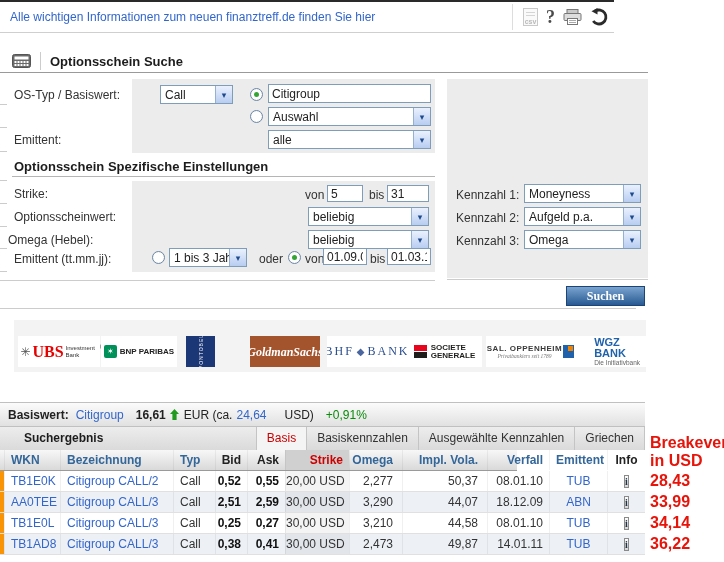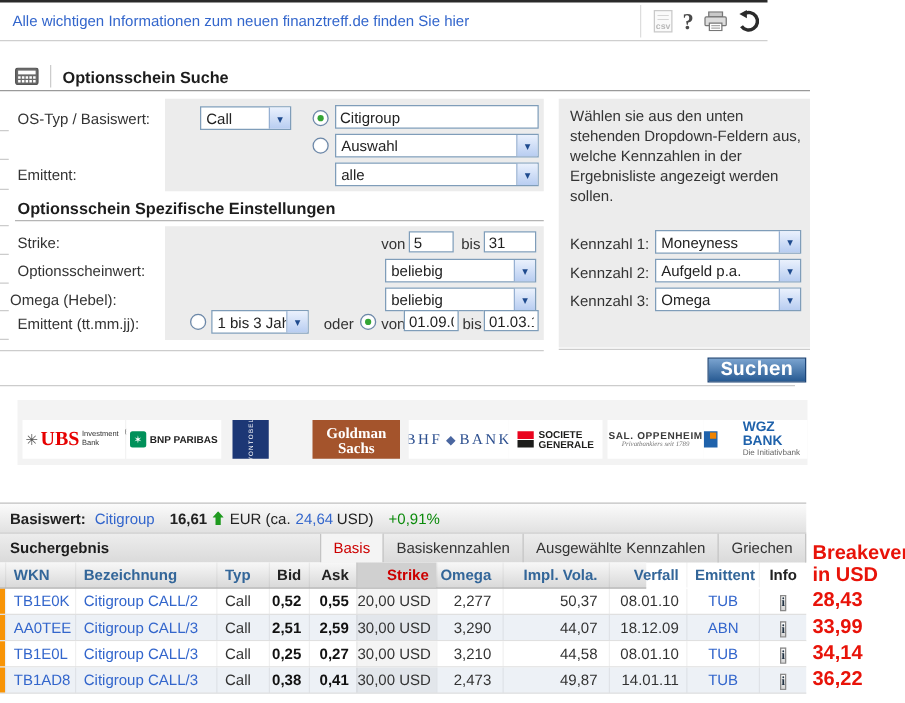--- a/index.html
+++ b/index.html
@@ -42,37 +42,37 @@
   .txt { position:absolute; height:19px; border:1px solid #7f9db9; background:#fff; font-size:12px; color:#222;
          padding:0 3px; font-family:"Liberation Sans",sans-serif; }
   .radio { position:absolute; width:13px; height:13px; border-radius:50%; border:1px solid #6b87a8;
            background:radial-gradient(#fff 55%,#e8e8e8); cursor:pointer; }
   .radio.sel::after { content:""; position:absolute; left:3px; top:3px; width:5px; height:5px; border-radius:50%; background:#34a534; }
 
   .hint { position:absolute; left:456px; top:85px; width:188px; font-size:12px; line-height:16px; color:#333; }
 
   .hr1 { position:absolute; height:1px; background:#ccc; }
   .btn-suchen { position:absolute; left:566px; top:286px; width:79px; height:20px; border:1px solid #1c4476;
-                background:linear-gradient(#7aa3cf,#275a92); color:#fff; font-weight:bold; font-size:16px;
-                font-family:Liberation Mono, monospace; cursor:pointer; }
+                background:linear-gradient(#7aa3cf,#275a92); color:#fff; font-weight:bold; font-size:12px;
+                font-family:Liberation Serif, serif; cursor:pointer; }
 
   
   .pstrip { position:absolute; left:14px; top:320px; width:632px; height:52px; background:#f3f3f3; }
   .pstrip .ptitle { position:absolute; left:6px; top:19px; font-size:11px; color:#9c9c9c;font-family:Liberation Serif, serif; }
   .tile { position:absolute; top:336px; height:31px; background:#fff; display:flex; align-items:center; justify-content:center; overflow:hidden; }
   .t-ubs { left:18px; width:82px; gap:2px; }
   .t-ubs .keys { color:#555; font-size:12px; }
   .t-ubs .ubs { font-family:"Liberation Serif",serif; font-weight:bold; font-size:16px; color:#e60000; }
   .t-ubs .sub { font-size:6px; color:#333; line-height:7px; width:32px; }
   .t-bnp { left:101px; width:76px; gap:3px; }
   .bnp-ic { width:13px; height:13px; background:#00915a; border-radius:2px; color:#fff; font-size:8px; line-height:13px; text-align:center; }
   .t-bnp .nm { font-size:8px; font-weight:bold; color:#222; }
   .t-von { left:186px; width:29px; background:#1c3775; }
   .t-von .vt { writing-mode:vertical-rl; transform:rotate(180deg); font-size:5px; letter-spacing:1px; color:#fff; }
-  .t-gs { left:250px; width:70px; background:#a4542c; flex-direction:column; }
+  .t-gs { left:250px; width:70px; background:#a4542c; flex-direction:row;font-style:italic; }
   .t-gs div { font-family:"Liberation Serif",serif; font-weight:bold; color:#fff; font-size:12px; line-height:12px; }
   .t-bhf { left:327px; width:80px; gap:3px; }
   .t-bhf span { font-family:"Liberation Serif",serif; font-size:12px; letter-spacing:2px; color:#2c4f8f; }
   .t-bhf .dia { color:#4a66a0; font-size:10px; letter-spacing:0; }
   .t-sg { left:407px; width:75px; gap:4px; }
   .sg-ic { width:13px; height:13px; background:linear-gradient(#e9041e 45%, #fff 45%, #fff 55%, #1d1d1b 55%); }
   .t-sg .nm { font-size:8px; font-weight:bold; color:#1d1d1b; line-height:8px; }
   .t-so { left:486px; width:77px; flex-direction:column; }
   .t-so .nm { font-family:Liberation Sans, sans-serif; font-weight:bold; font-size:8px; letter-spacing:.5px; color:#3a3a3a; }
   .t-so .sub { font-family:"Liberation Serif",serif; font-style:italic; font-size:5.5px; color:#777; }
@@ -85,25 +85,25 @@
 
   
   .bwbar { position:absolute; left:0; top:402px; width:645px; height:25px; border-top:1px solid #c0c0c0; border-bottom:1px solid #c0c0c0;
            background:linear-gradient(#fbfbfb,#e1e1e1); display:flex; align-items:center; font-size:12px; color:#222; }
   .bwbar .b { font-weight:bold; margin-left:8px; }
   .bwbar .lnk { color:#3366cc; margin-left:7px; cursor:pointer; }
   .bwbar .prc { margin-left:12px; font-weight:bold;}
   .bwbar .arrow { margin-left:4px; display:inline-flex; }
   .bwbar .cur { margin-left:5px; }
   .bwbar .usd { color:#3366cc; margin-left:4px; }
-  .bwbar .usdx { margin-left:3px; }
+  .bwbar .usdx { margin-left:18px; }
   .bwbar .chg { color:#0a8a0a; margin-left:12px; }
 
   .sbar { position:absolute; left:0; top:427px; width:645px; height:23px; background:linear-gradient(#ededed,#dadada); display:flex; }
-  .sbar .stitle { font-size:12px; font-weight:bold; color:#1c1c1c; line-height:23px; margin-left:8px; }
+  .sbar .stitle { font-size:12px; font-weight:bold; color:#1c1c1c; line-height:23px; margin-left:24px; }
   .tabs { margin-left:auto; display:flex; height:100%; }
   .tab { padding:0 10px; line-height:23px; font-size:12px; color:#333; border-left:1px solid #c4c4c4; cursor:pointer; }
   .tab:last-child { border-right:1px solid #c4c4c4; }
   .tab.active { background:#f4f4f4; color:#cc0000; }
 
   .grid { display:grid; grid-template-columns:4px 56px 113px 42px 32px 38px 64px 53px 85px 62px 58px 38px; }
   .thead { position:absolute; left:0; top:450px; width:517px; height:21px; background:linear-gradient(#f7f7f7,#d9d9d9);
            border-bottom:1px solid #9a9a9a; }
   .thead div { font-size:12px; font-weight:bold; color:#336699; line-height:20px; border-left:1px solid rgba(0,0,0,0.05); }
   .thead .dk { color:#222; }
@@ -241,21 +241,20 @@
     <span class="val">1 bis 3 Jahr</span>
     <span class="btn">▾</span>
   </div>
   <div class="lbl" style="left:259px;top:252px">oder</div>
   <div class="radio sel" style="left:288px;top:251px"></div>
   <div class="lbl" style="left:305px;top:252px">von</div>
   <input class="txt" style="left: 323px; top: 248px; width: 44px; height: 17px;" value="01.09.09">
   <div class="lbl" style="left:370px;top:252px">bis</div>
   <input class="txt" style="left: 387px; top: 248px; width: 44px; height: 17px;" value="01.03.11">
 
-  <div class="hint">Wählen sie aus den unten stehenden Dropdown-Feldern aus, welche Kennzahlen in der Ergebnisliste angezeigt werden sollen.</div>
   <div class="lbl" style="left:456px;top:188px">Kennzahl 1:</div>
   <div class="dd" style="left:524px;top:184px;width:117px">
     <span class="val">Moneyness</span>
     <span class="btn">▾</span>
   </div>
   <div class="lbl" style="left:456px;top:211px">Kennzahl 2:</div>
   <div class="dd" style="left:524px;top:207px;width:117px">
     <span class="val">Aufgeld p.a.</span>
     <span class="btn">▾</span>
   </div>

